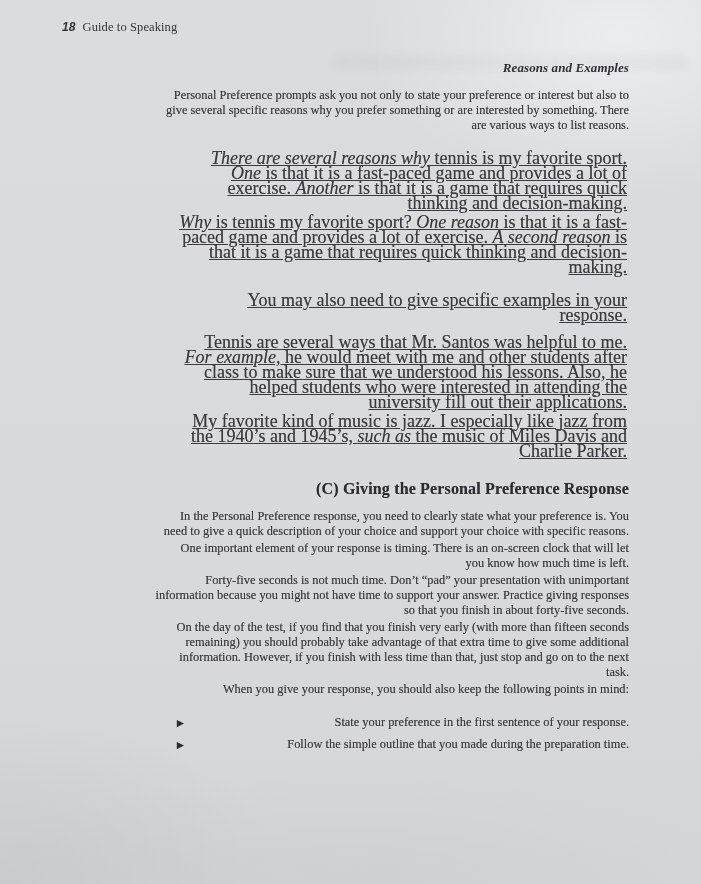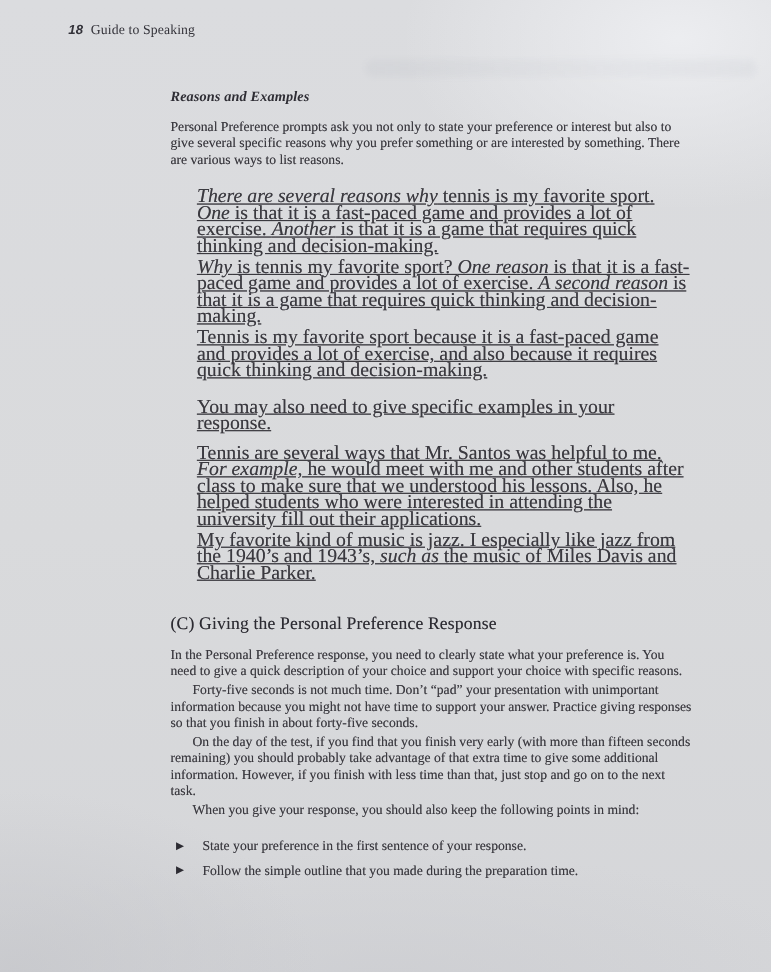--- a/index.html
+++ b/index.html
@@ -33,21 +33,21 @@
     color: #34333a;
     white-space: nowrap;
   }
   .running-header .page-num {
     font-family: "Liberation Sans", sans-serif;
     font-weight: bold; font-size: 12px;
     margin-right: 7px;
     font-style: italic;
   }
   .content {
-    position: absolute; left: 155px; top: 80px; width: 474px;
+    position: absolute; left: 155px; top: 60px; width: 474px; text-align: right;
   }
   .content p, .content h2, .content h3 { margin: 0; }
   h3.subheading {
     font-size: 13px; font-weight: bold; font-style: italic;
     color: #2e2d34; letter-spacing: .1px;
     margin: 0 0 12px 0;
   }
   p.body, p.body-indent, .bullet-text {
     font-size: 12.4px; line-height: 15px;
     text-shadow: 0 0 .45px rgba(58,57,63,.55);
@@ -55,23 +55,23 @@
   p.body { margin-bottom: 2px; }
   p.body-indent { text-indent: 20px; margin-bottom: 2px; }
   p.example {
     font-size: 18px; line-height: 15px;
     padding-left: 24px; padding-right: 2px;
     margin-bottom: 4px;
     text-shadow: 0 0 .45px rgba(58,57,63,.55);
     text-decoration: underline;
   }
   h2.heading {
-    font-size: 16px; font-weight: normal; color: #2c2b32;
+    font-size: 16px; font-weight: bold; color: #2c2b32;
     line-height: 20px; letter-spacing: .15px;
-    margin: 12px 0 10px 0;
+    margin: 2px 0 10px 0;
     text-shadow: 0 0 .4px rgba(44,43,50,.5);
   }
   .it { font-style: italic; }
   .bullet {
     display: flex; align-items: flex-start;
     padding-left: 5px; margin-bottom: 7px;
   }
   .bullet-marker {
     flex: 0 0 24px;
     font-family: "DejaVu Sans", sans-serif;
@@ -88,29 +88,29 @@
   <div class="ghost-smudge"></div>
   <div class="running-header">
     <span class="page-num">18</span><span class="book-title">Guide to Speaking</span>
   </div>
   <main class="content">
       <h3 class="subheading"><span>Reasons and Examples</span></h3>
       <p class="body"><span>Personal Preference prompts ask you not only to state your preference or interest but also to give several specific reasons why you prefer something or are interested by something. There are various ways to list reasons.</span></p>
       <div class="spacer" style="height: 16px;"></div>
       <p class="example"><span class="it">There are several reasons why</span><span> tennis is my favorite sport. </span><span class="it">One</span><span> is that it is a fast-paced game and provides a lot of exercise. </span><span class="it">Another</span><span> is that it is a game that requires quick thinking and decision-making.</span></p>
       <p class="example"><span class="it">Why</span><span> is tennis my favorite sport? </span><span class="it">One reason</span><span> is that it is a fast-paced game and provides a lot of exercise. </span><span class="it">A second reason</span><span> is that it is a game that requires quick thinking and decision-making.</span></p>
-      <p class="example"><span>Tennis is my favorite sport because it is a fast-paced game and provides a lot of exercise, and also because it requires quick thinking and decision-making.</span></p>
       <div class="spacer" style="height: 14px;"></div>
       <p class="example"><span>You may also need to give specific examples in your response.</span></p>
       <div class="spacer" style="height: 8px;"></div>
       <p class="example"><span>Tennis are several ways that Mr. Santos was helpful to me. </span><span class="it">For example,</span><span> he would meet with me and other students after class to make sure that we understood his lessons. Also, he helped students who were interested in attending the university fill out their applications.</span></p>
-      <p class="example"><span>My favorite kind of music is jazz. I especially like jazz from the 1940’s and 1943’s, </span><span class="it">such as</span><span> the music of Miles Davis and Charlie Parker.</span></p>
+      <p class="example"><span>My favorite kind of music is jazz. I especially like jazz from the 1940’s and 1945’s, </span><span class="it">such as</span><span> the music of Miles Davis and Charlie Parker.</span></p>
       <div class="spacer" style="height: 14px;"></div>
       <h2 class="heading"><span>(C) Giving the Personal Preference Response</span></h2>
       <p class="body"><span>In the Personal Preference response, you need to clearly state what your preference is. You need to give a quick description of your choice and support your choice with specific reasons.</span></p>
+      <p class="body-indent"><span>One important element of your response is timing. There is an on-screen clock that will let you know how much time is left.</span></p>
       <p class="body-indent"><span>Forty-five seconds is not much time. Don’t “pad” your presentation with unimportant information because you might not have time to support your answer. Practice giving responses so that you finish in about forty-five seconds.</span></p>
       <p class="body-indent"><span>On the day of the test, if you find that you finish very early (with more than fifteen seconds remaining) you should probably take advantage of that extra time to give some additional information. However, if you finish with less time than that, just stop and go on to the next task.</span></p>
       <p class="body-indent"><span>When you give your response, you should also keep the following points in mind:</span></p>
       <div class="spacer" style="height: 16px;"></div>
       <div class="bullet">
         <span class="bullet-marker">▶</span>
         <span class="bullet-text"><span>State your preference in the first sentence of your response.</span></span>
       </div>
       <div class="bullet">
         <span class="bullet-marker">▶</span>

